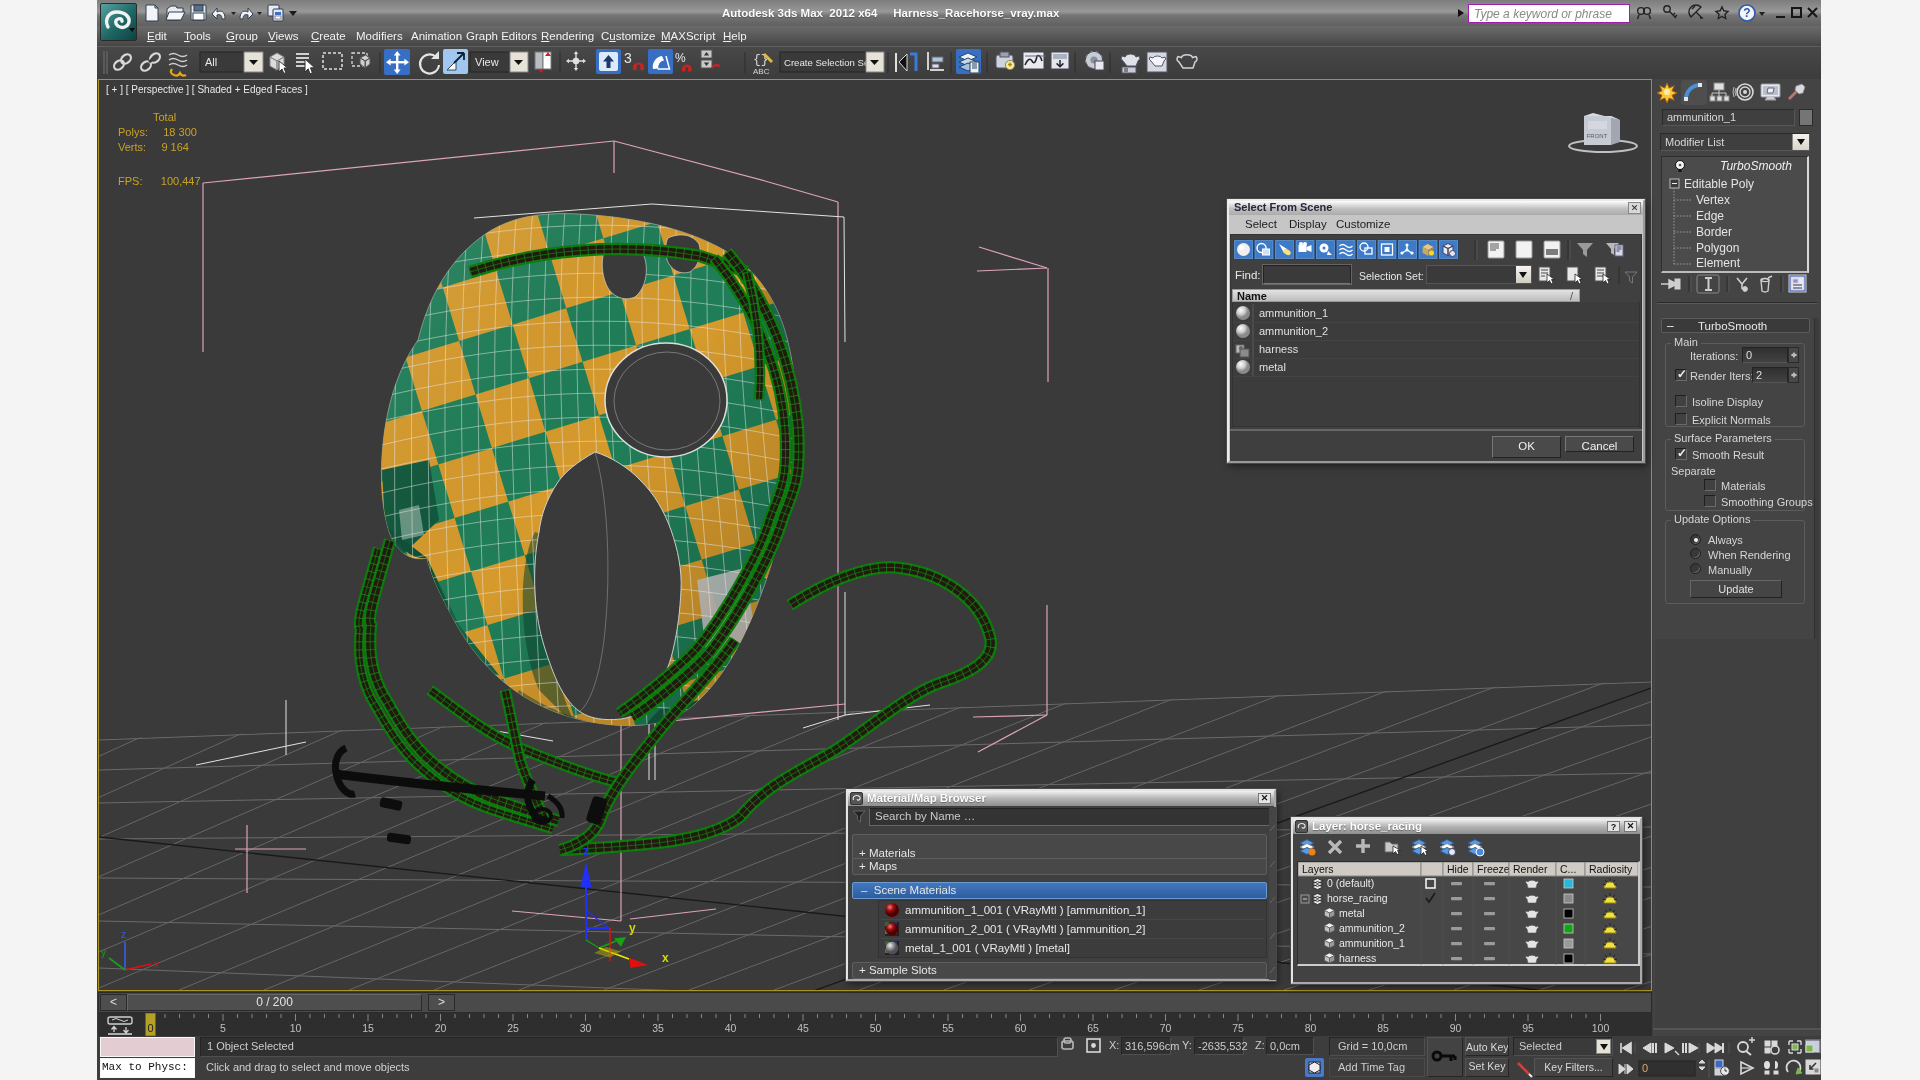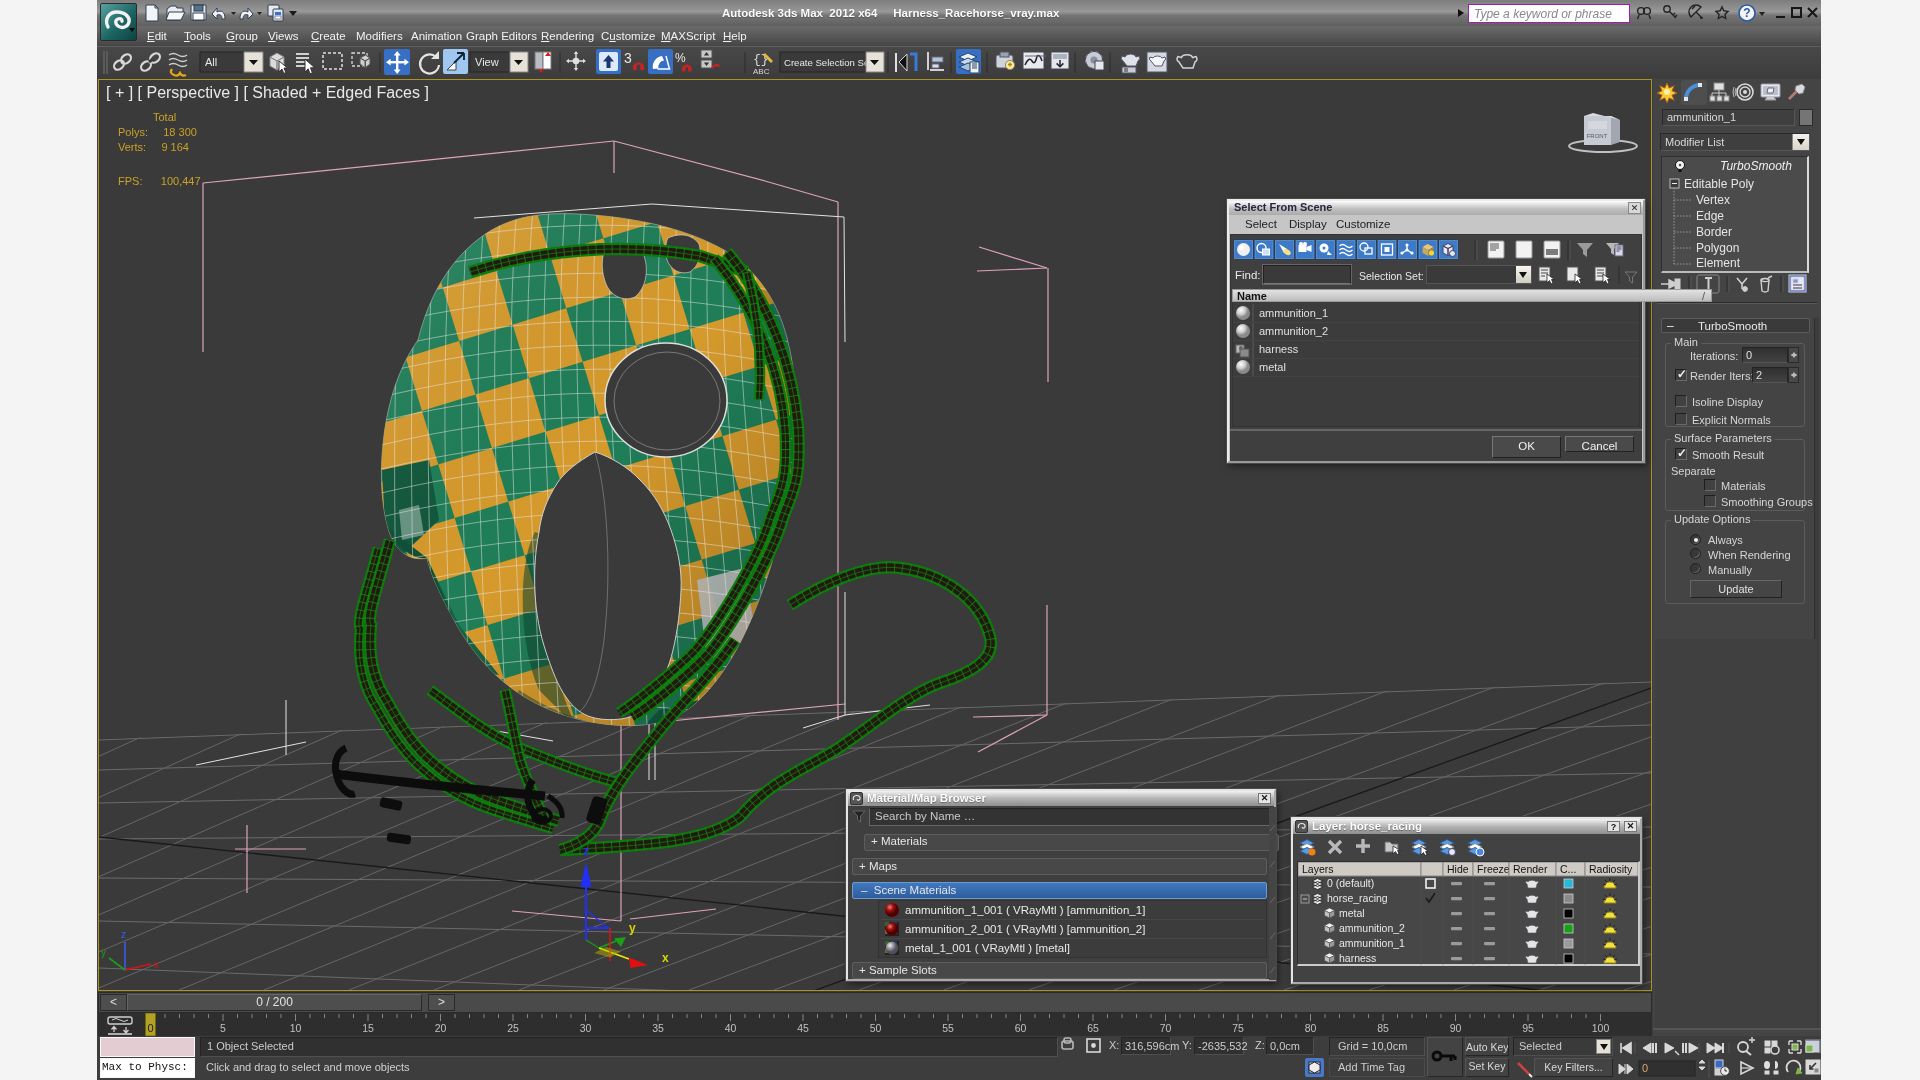--- a/index.html
+++ b/index.html
@@ -6,21 +6,21 @@
 #win{position:absolute;left:97px;top:0;width:1724px;height:1080px;background:#3d3d3d;border-right:1px solid #555;}
 #titlebar{position:absolute;left:97px;top:0;width:1724px;height:26px;background:linear-gradient(#7d7d7d,#989898 45%,#747474 60%,#606060);}
 #logo{position:absolute;left:100px;top:3px;width:37px;height:38px;background:linear-gradient(135deg,#57a3a0,#1d6664 55%,#0e4342);border:1px solid #2a2a2a;border-radius:2px;z-index:5;}
 #titletext{position:absolute;left:722px;top:7px;font-size:11.5px;font-weight:bold;color:#fdfdfd;text-shadow:0 1px 1px #555;white-space:pre;}
 #searchbox{position:absolute;left:1468px;top:4px;width:162px;height:19px;background:#fff;border:1px solid #a21caf;font-style:italic;color:#888;font-size:12px;padding:2px 5px;}
 #menubar{position:absolute;left:97px;top:26px;width:1724px;height:20px;background:linear-gradient(#6b6b6b,#555 60%,#454545);}
 .mi{position:absolute;top:30px;color:#f2f2f2;font-size:11.5px;}
 .mi u{text-decoration:underline;}
 #toolbar{position:absolute;left:97px;top:46px;width:1724px;height:33px;background:linear-gradient(#484848,#3c3c3c);border-top:1px solid #5f5f5f;}
 #vpwrap{position:absolute;left:98px;top:79px;width:1554px;height:912px;border:1px solid #ac9420;background:#3a3a3a;}
-#vplabel{position:absolute;left:7px;top:4px;color:#e8e8e8;font-size:16px;}
+#vplabel{position:absolute;left:7px;top:4px;color:#e8e8e8;font-size:10px;}
 .ystat{position:absolute;color:#c9a227;font-size:11px;white-space:pre;}
 #rpanel{position:absolute;left:1653px;top:79px;width:168px;height:1001px;background:#444;color:#d6d6d6;font-size:11px;}
 #timeslider{position:absolute;left:98px;top:992px;width:1554px;height:21px;background:#4a4a4a;border:1px solid #2b2b2b;}
 #trackbar{position:absolute;left:98px;top:1013px;width:1554px;height:23px;background:#2e2e2e;color:#c0c0c0;}
 #statusbar{position:absolute;left:97px;top:1036px;width:1724px;height:44px;background:#3d3d3d;}
 .sfld{position:absolute;background:#303030;border:1px solid #242424;border-bottom-color:#4f4f4f;border-right-color:#4f4f4f;color:#ccc;font-size:11px;}
 .sbtn{position:absolute;background:#434343;border:1px solid #545454;border-bottom-color:#262626;border-right-color:#262626;color:#d8d8d8;font-size:10.5px;text-align:center;white-space:nowrap;overflow:hidden;}
 .fwin{position:absolute;background:#3f3f3f;box-shadow:2px 3px 7px rgba(0,0,0,.5);}
 .fld{background:#383838;border:1px solid #2a2a2a;border-bottom-color:#575757;border-right-color:#575757;color:#d8d8d8;}
 .grp{position:absolute;border:1px solid #5c5c5c;border-radius:3px;}
@@ -1074,21 +1074,21 @@
         <path d="M10 10 l0 9 2.5 -2.5 1.5 3.5 2 -1 -1.5 -3.5 3 0 z" fill="#fff" stroke="#222" stroke-width=".8"></path>
       </g>
     <g transform="translate(56,0)" fill="#e8e8e8" stroke="#555">
         <rect x="2" y="3" width="11" height="14"></rect>
         <path d="M4 6 h7 M4 9 h7 M4 12 h7" stroke="#445"></path>
         <path d="M10 10 l0 9 2.5 -2.5 1.5 3.5 2 -1 -1.5 -3.5 3 0 z" fill="#fff" stroke="#222" stroke-width=".8"></path>
       </g>
     <path d="M82 2 v18" stroke="#2c2c2c"></path>
     <path d="M88 8 h12 l-4.5 5 v6 l-3 -2 v-4 z" fill="none" stroke="#777"></path>
   </svg>
-  <div class="abs" style="left:3px;top:88px;width:480px;height:13px;background:linear-gradient(#e2e2e2,#bdbdbd);border:1px solid #999;color:#111;font-weight:bold;font-size:11px;padding:0 4px;">Name<span style="position:absolute;right:6px;color:#555;font-weight:normal;">/</span></div>
+  <div class="abs" style="left:3px;top:88px;width:348px;height:13px;background:linear-gradient(#e2e2e2,#bdbdbd);border:1px solid #999;color:#111;font-weight:bold;font-size:11px;padding:0 4px;">Name<span style="position:absolute;right:6px;color:#555;font-weight:normal;">/</span></div>
   <div class="abs" style="left:3px;top:101px;width:408px;height:125px;background:#3c3c3c;border:1px solid #333;border-top:none;">
     <svg width="406" height="123">
       <defs>
           <radialGradient id="sph" cx="0.35" cy="0.3">
             <stop offset="0" stop-color="#fdfdfd"></stop>
             <stop offset="0.6" stop-color="#cdcdcd"></stop>
             <stop offset="1" stop-color="#8a8a8a"></stop>
           </radialGradient>
         </defs>
       <line x1="20" y1="2" x2="20" y2="75" stroke="#5a5a5a"></line>
@@ -1123,21 +1123,21 @@
           <path d="M2.5 7 C1.5 4.5 3 2.5 5.5 2.5 C8.5 2.5 9.5 4.5 9 6 C8.5 7.5 6.5 7.5 6 6.3" fill="none" stroke="#eee" stroke-width="1.1"></path>
         </svg>
       </span>
     <span style="position:absolute;left:19px;top:1px;color:#fff;font-weight:bold;font-size:11.5px;text-shadow:0 1px 1px #666;">Material/Map Browser</span>
   </div>
   <div style="position:absolute;right:3px;top:2px;width:13px;height:11px;background:#e4e4e4;border:1px solid #777;color:#111;font-size:9px;font-weight:bold;text-align:center;line-height:9px;">✕</div>
   <svg class="abs" style="left:4px;top:18px;" width="15" height="16">
       <path d="M1 2 h12 l-4.5 5 v6 l-3 -2.5 v-3.5 z" fill="#222" stroke="#666"></path>
     </svg>
   <div class="abs" style="left:21px;top:17px;width:402px;height:18px;background:#333;border:1px solid #666;border-top-color:#222;color:#c8c8c8;font-size:11.5px;padding:1px 5px;">Search by Name …</div>
-  <div class="rollbar abs" style="left:16px;top:43px;width:415px;height:17px;padding:0 6px;">+ Materials</div>
+  <div class="rollbar abs" style="left:4px;top:43px;width:415px;height:17px;padding:12px 6px;">+ Materials</div>
   <div class="rollbar abs" style="left:4px;top:67px;width:415px;height:17px;padding:1px 6px;">+ Maps</div>
   <div class="rollbar abs" style="left:4px;top:91px;width:415px;height:17px;padding:1px 8px;background:linear-gradient(#4178be,#2d5d9e);border-color:#6a9ad0;">–&nbsp; Scene Materials</div>
   <div class="abs" style="left:30px;top:109px;width:389px;height:58px;background:#3c3c3c;border:1px solid #333;">
     <svg width="387" height="56">
       <defs>
           <radialGradient id="rsph" cx="0.35" cy="0.3">
             <stop offset="0" stop-color="#f08080"></stop>
             <stop offset="0.5" stop-color="#a01010"></stop>
             <stop offset="1" stop-color="#500000"></stop>
           </radialGradient>

